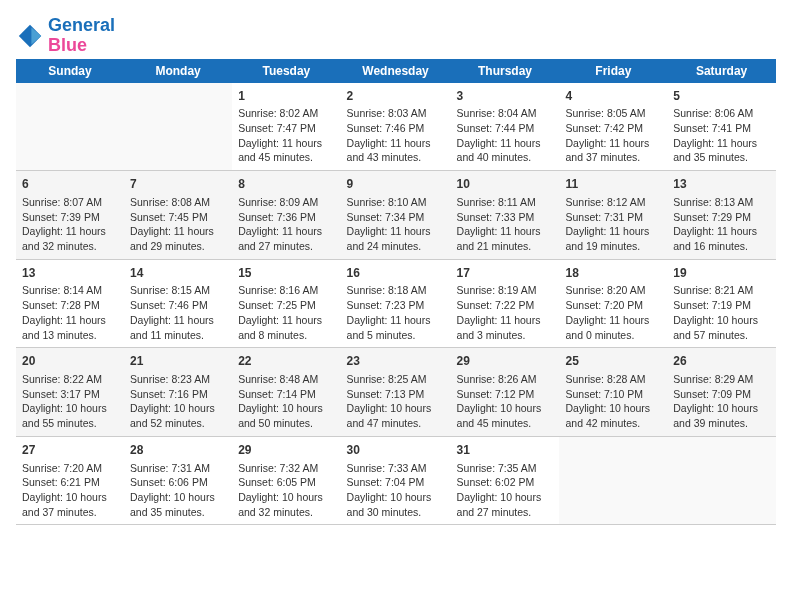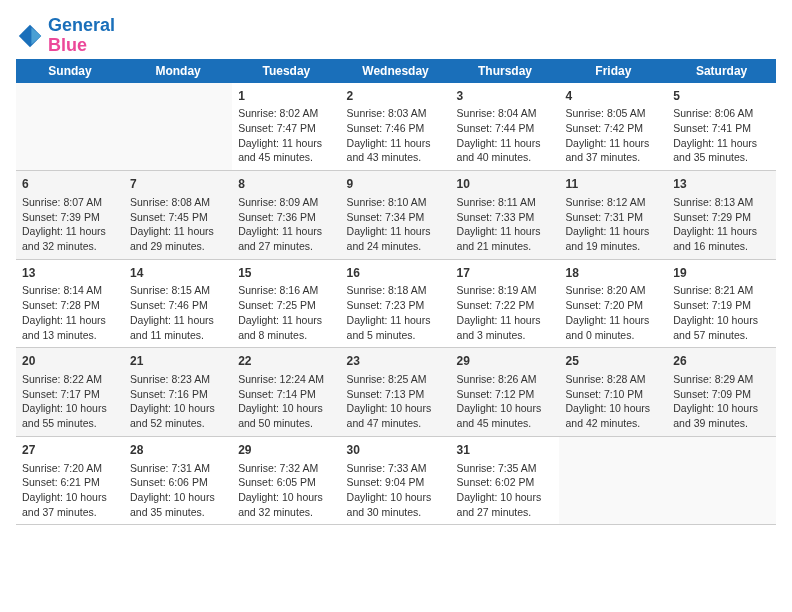--- a/index.html
+++ b/index.html
@@ -126,31 +126,31 @@
       <tr>
         <td><span class="day-num">13</span><span>Sunrise: 8:14 AM</span><br><span>Sunset: 7:28 PM</span><br><span>Daylight: 11 hours and 13 minutes.</span></td>
         <td><span class="day-num">14</span><span>Sunrise: 8:15 AM</span><br><span>Sunset: 7:46 PM</span><br><span>Daylight: 11 hours and 11 minutes.</span></td>
         <td><span class="day-num">15</span><span>Sunrise: 8:16 AM</span><br><span>Sunset: 7:25 PM</span><br><span>Daylight: 11 hours and 8 minutes.</span></td>
         <td><span class="day-num">16</span><span>Sunrise: 8:18 AM</span><br><span>Sunset: 7:23 PM</span><br><span>Daylight: 11 hours and 5 minutes.</span></td>
         <td><span class="day-num">17</span><span>Sunrise: 8:19 AM</span><br><span>Sunset: 7:22 PM</span><br><span>Daylight: 11 hours and 3 minutes.</span></td>
         <td><span class="day-num">18</span><span>Sunrise: 8:20 AM</span><br><span>Sunset: 7:20 PM</span><br><span>Daylight: 11 hours and 0 minutes.</span></td>
         <td><span class="day-num">19</span><span>Sunrise: 8:21 AM</span><br><span>Sunset: 7:19 PM</span><br><span>Daylight: 10 hours and 57 minutes.</span></td>
       </tr>
       <tr>
-        <td><span class="day-num">20</span><span>Sunrise: 8:22 AM</span><br><span>Sunset: 7:17 PM</span><br><span>Daylight: 10 hours and 55 minutes.</span></td>
+        <td><span class="day-num">20</span><span>Sunrise: 8:22 AM</span><br><span>Sunset: 3:17 PM</span><br><span>Daylight: 10 hours and 55 minutes.</span></td>
         <td><span class="day-num">21</span><span>Sunrise: 8:23 AM</span><br><span>Sunset: 7:16 PM</span><br><span>Daylight: 10 hours and 52 minutes.</span></td>
-        <td><span class="day-num">22</span><span>Sunrise: 12:24 AM</span><br><span>Sunset: 7:14 PM</span><br><span>Daylight: 10 hours and 50 minutes.</span></td>
+        <td><span class="day-num">22</span><span>Sunrise: 8:48 AM</span><br><span>Sunset: 7:14 PM</span><br><span>Daylight: 10 hours and 50 minutes.</span></td>
         <td><span class="day-num">23</span><span>Sunrise: 8:25 AM</span><br><span>Sunset: 7:13 PM</span><br><span>Daylight: 10 hours and 47 minutes.</span></td>
         <td><span class="day-num">29</span><span>Sunrise: 8:26 AM</span><br><span>Sunset: 7:12 PM</span><br><span>Daylight: 10 hours and 45 minutes.</span></td>
         <td><span class="day-num">25</span><span>Sunrise: 8:28 AM</span><br><span>Sunset: 7:10 PM</span><br><span>Daylight: 10 hours and 42 minutes.</span></td>
         <td><span class="day-num">26</span><span>Sunrise: 8:29 AM</span><br><span>Sunset: 7:09 PM</span><br><span>Daylight: 10 hours and 39 minutes.</span></td>
       </tr>
       <tr>
         <td><span class="day-num">27</span><span>Sunrise: 7:20 AM</span><br><span>Sunset: 6:21 PM</span><br><span>Daylight: 10 hours and 37 minutes.</span></td>
         <td><span class="day-num">28</span><span>Sunrise: 7:31 AM</span><br><span>Sunset: 6:06 PM</span><br><span>Daylight: 10 hours and 35 minutes.</span></td>
         <td><span class="day-num">29</span><span>Sunrise: 7:32 AM</span><br><span>Sunset: 6:05 PM</span><br><span>Daylight: 10 hours and 32 minutes.</span></td>
-        <td><span class="day-num">30</span><span>Sunrise: 7:33 AM</span><br><span>Sunset: 9:04 PM</span><br><span>Daylight: 10 hours and 30 minutes.</span></td>
+        <td><span class="day-num">30</span><span>Sunrise: 7:33 AM</span><br><span>Sunset: 7:04 PM</span><br><span>Daylight: 10 hours and 30 minutes.</span></td>
         <td><span class="day-num">31</span><span>Sunrise: 7:35 AM</span><br><span>Sunset: 6:02 PM</span><br><span>Daylight: 10 hours and 27 minutes.</span></td>
         <td class="empty"></td>
         <td class="empty"></td>
       </tr>
     </tbody>
 </table>
 
 </body></html>

